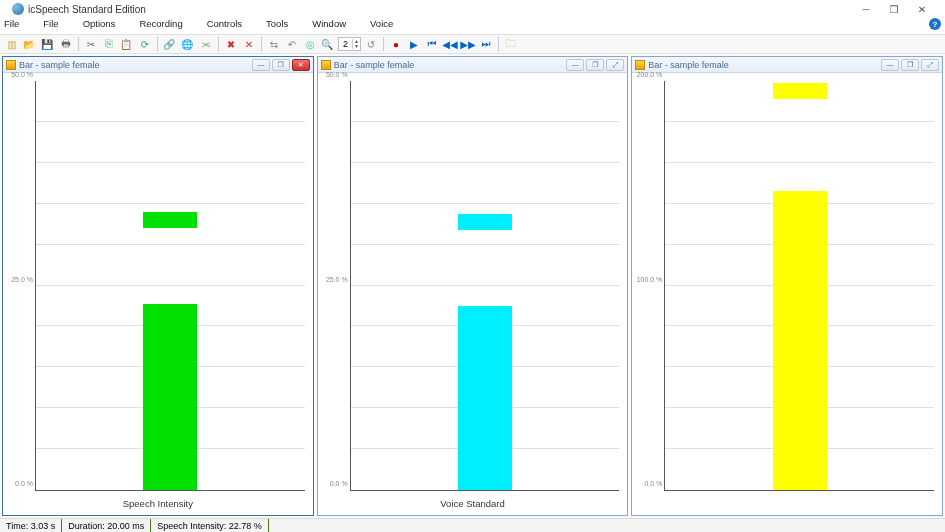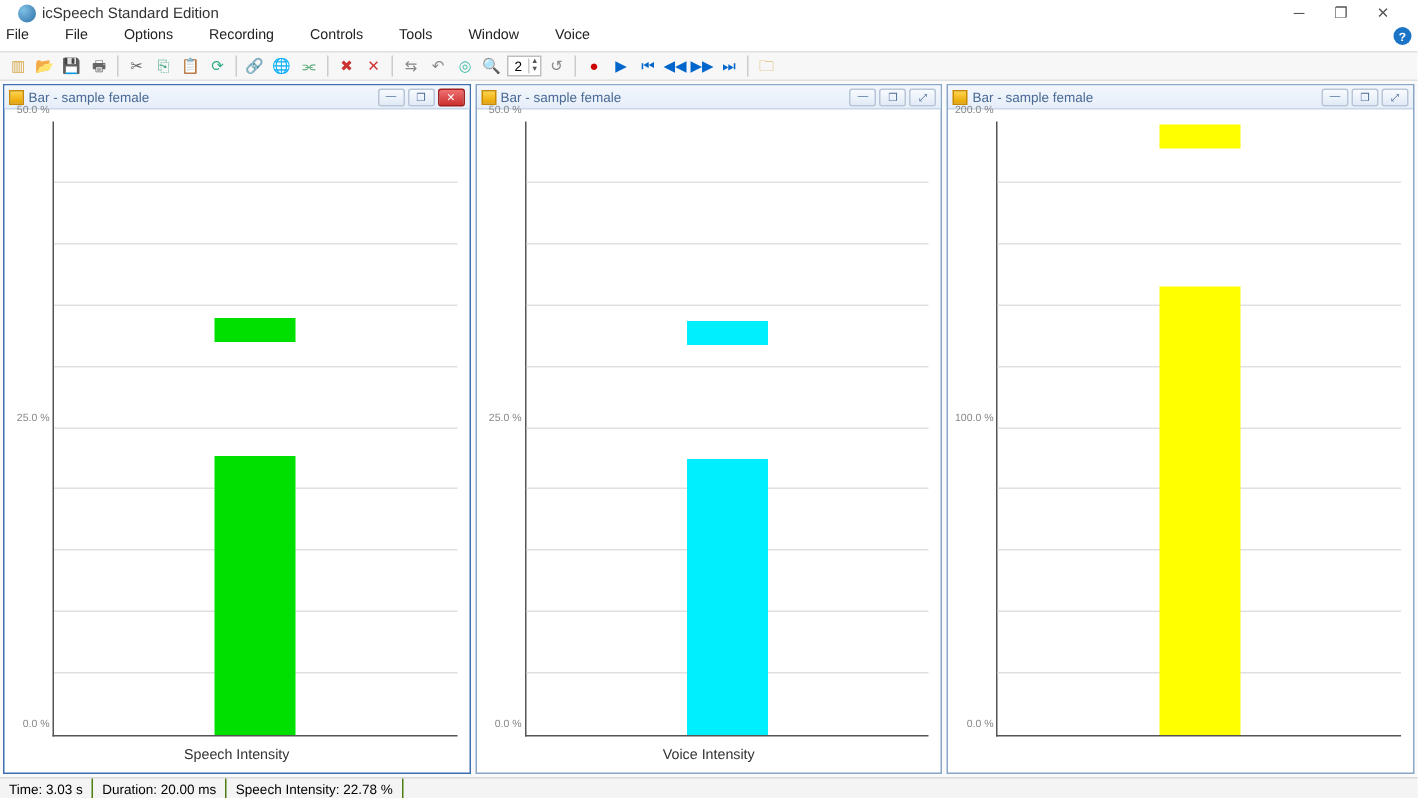--- a/index.html
+++ b/index.html
@@ -154,21 +154,21 @@
           <div class="gridline" style="bottom: 60%;"></div>
           <div class="gridline" style="bottom: 70%;"></div>
           <div class="gridline" style="bottom: 80%;"></div>
           <div class="gridline" style="bottom: 90%;"></div>
           <div class="ylab" style="bottom: 0%;">0.0 %</div>
           <div class="ylab" style="bottom: 50%;">25.0 %</div>
           <div class="ylab" style="bottom: 100%;">50.0 %</div>
           <div class="bar" style="left: 40%; width: 20%; bottom: 0px; height: 45%; background: rgb(0, 239, 255);"></div>
           <div class="marker" style="left: 40%; width: 20%; bottom: 63.6%; height: 4%; background: rgb(0, 239, 255);"></div>
         </div>
-        <div class="xlabel">Voice Intensity</div>
+        <div class="xlabel">Voice Standard</div>
       </div>
     </div>
     <div class="panel">
       <div class="panel-title">
         <div class="pt-icon"></div>
         <div class="pt-text">Bar - sample female</div>
         <div class="pt-btns">
           <div class="pt-btn">—</div>
           <div class="pt-btn">❐</div>
           <div class="pt-btn ">⤢</div>

